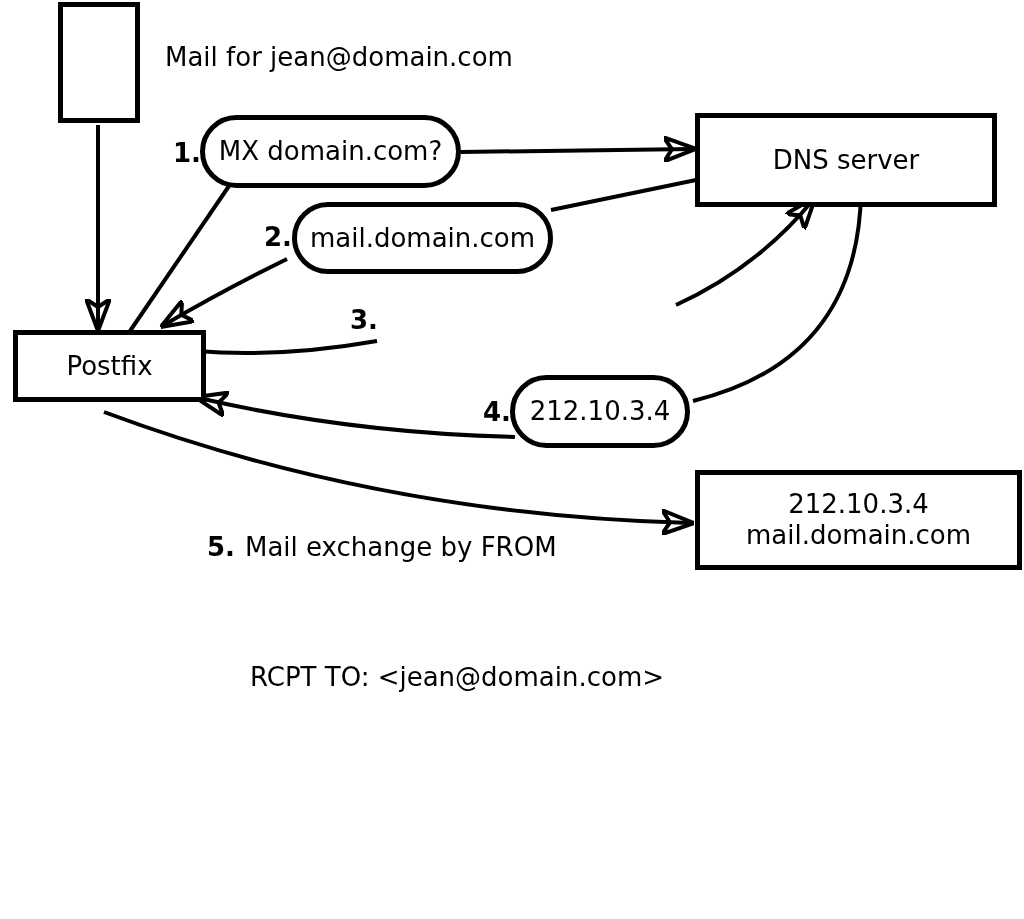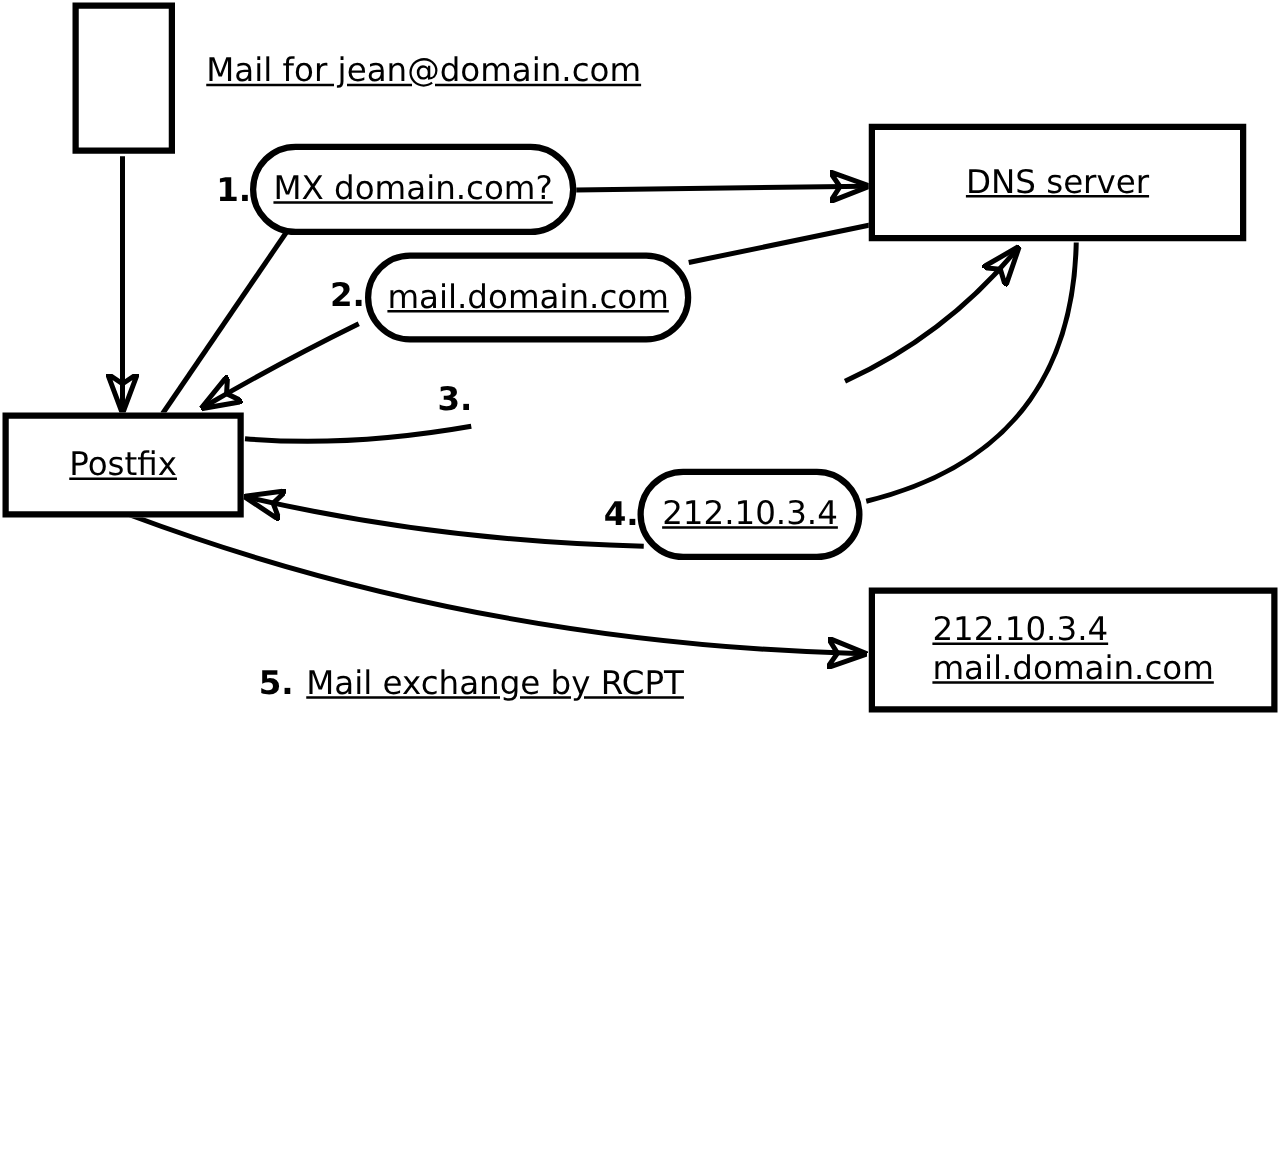--- a/index.html
+++ b/index.html
@@ -5,25 +5,25 @@
   html,body{margin:0;padding:0;background:#fff;}
   .canvas{
     position:relative;width:1024px;height:919px;background:#ffffff;
     font-family:"DejaVu Sans", "Liberation Sans", sans-serif;color:#000;overflow:hidden;
   }
   .wires{position:absolute;left:0;top:0;width:1024px;height:919px;}
   .wires path{stroke:#000;stroke-width:4;fill:none;}
   .node{
     position:absolute;border:5px solid #000;background:#fff;box-sizing:border-box;
     display:flex;align-items:center;justify-content:center;
-    font-size:26px;line-height:31px;text-decoration:underline;
+    font-size:26px;line-height:31px;text-align:center;
   }
   .pill{border-radius:37px;}
   .num{position:absolute;font-size:26px;font-weight:bold;line-height:1;white-space:pre;}
-  .flabel{position:absolute;font-size:26px;line-height:1;white-space:pre;text-decoration:underline;}
+  .flabel{position:absolute;font-size:26px;line-height:1;white-space:pre;}
   .smtp{position:absolute;left:250px;top:596px;font-size:26px;line-height:32.6px;white-space:pre;}
   .smtp .smtp-line{min-height:32.6px;}
   .dest-line{display:block;}
 </style>
 </head>
 <body>
 
 <div class="canvas">
 
   <svg class="wires" viewBox="0 0 1024 919">
@@ -39,25 +39,25 @@
     <path d="M287,259 Q222,291 164,325" marker-end="url(#ah)"></path>
     <path d="M196,351 Q280,358 377,341"></path>
     <path d="M676,305 Q757,268 813,200" marker-end="url(#ah)"></path>
     <path d="M861,194 C859,285 820,370 693,401"></path>
     <path d="M515,437 Q350,433 199,398" marker-end="url(#ah)"></path>
     <path d="M104,412 Q380,515 690,523" marker-end="url(#ah)"></path>
   </svg>
 
   <div class="node" style="left:58px;top:2px;width:82px;height:121px;"></div>
 
-  <div class="node" style="left:2px;top:330px;width:193px;height:84px;">
+  <div class="node" style="left:13px;top:330px;width:193px;height:72px;">
     <span>Postfix</span>
   </div>
 
-  <div class="node" style="left:695px;top:99px;width:302px;height:94px;">
+  <div class="node" style="left:695px;top:113px;width:302px;height:94px;">
     <span>DNS server</span>
   </div>
 
   <div class="node" style="left:695px;top:470px;width:327px;height:100px;">
     <span>
       <span class="dest-line">212.10.3.4</span>
       <span class="dest-line">mail.domain.com</span>
     </span>
   </div>
 
@@ -71,23 +71,24 @@
     <span>212.10.3.4</span>
   </div>
 
   <div class="num" style="left:173px;top:140px;">1.</div>
   <div class="num" style="left:264px;top:224px;">2.</div>
   <div class="num" style="left:350px;top:307px;">3.</div>
   <div class="num" style="left:483px;top:399px;">4.</div>
   <div class="num" style="left:207px;top:534px;">5.</div>
 
   <div class="flabel" style="left:165px;top:44px;">Mail for jean@domain.com</div>
-  <div class="flabel" style="left:245px;top:534px;">Mail exchange by RCPT</div>
+  <div class="flabel" style="left:245px;top:534px;">Mail exchange by FROM</div>
 
   <div class="smtp">
+    <div class="smtp-line">RCPT TO: &lt;jean@domain.com&gt;</div>
     
     
     
     
     
     
     
   </div>
 
 </div>

